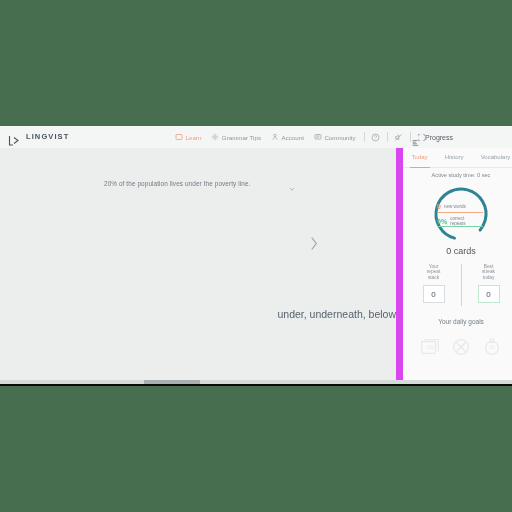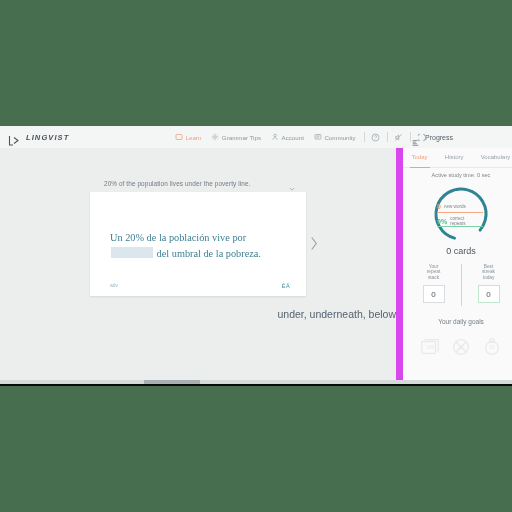--- a/index.html
+++ b/index.html
@@ -13,21 +13,21 @@
     background:#eceded;overflow:hidden;
     border-bottom:2px solid #0a0a0a;
   }
 
   
   #topnav{
     position:absolute;left:0;top:0;width:512px;height:22px;
     background:#f4f5f5;
     display:flex;align-items:center;
   }
-  #logo{display:flex;align-items:center;gap:4px;margin-left:8px;font-style:italic;}
+  #logo{display:flex;gap:4px;margin-left:8px;}
   #logo .mark{
     width:14px;height:11px;color:#4a5560;display:block;
   }
   #logo .wordmark{
     font-size:7.5px;font-weight:bold;letter-spacing:1.1px;color:#48535e;
   }
   #navitems{
     position:absolute;left:170px;top:0;height:22px;
     display:flex;align-items:center;gap:0px;
   }
@@ -269,29 +269,20 @@
 
     <div id="prompt-row">
       <div id="prompt-text">20% of the population lives under the poverty line.</div>
       <span id="prompt-chevron">
         <svg viewBox="0 0 16 16" fill="none" stroke="currentColor" stroke-width="1.5">
           <path d="M4 6.2l4 4 4-4"></path>
         </svg>
       </span>
     </div>
 
-    <div id="card">
-      <div id="card-sentence">
-        <span>Un 20% de la población vive por</span>
-        <span class="blank"></span>
-        <span>del umbral de la pobreza.</span>
-      </div>
-      <div id="card-pos">adv</div>
-      <div id="card-accents">ÉÁ</div>
-    </div>
 
     <div id="next-arrow">
       <svg viewBox="0 0 16 28" fill="none" stroke="currentColor" stroke-width="1.6">
         <path d="M5 6l6 8-6 8"></path>
       </svg>
     </div>
 
     <div id="hint">under, underneath, below</div>
 
   </div>

